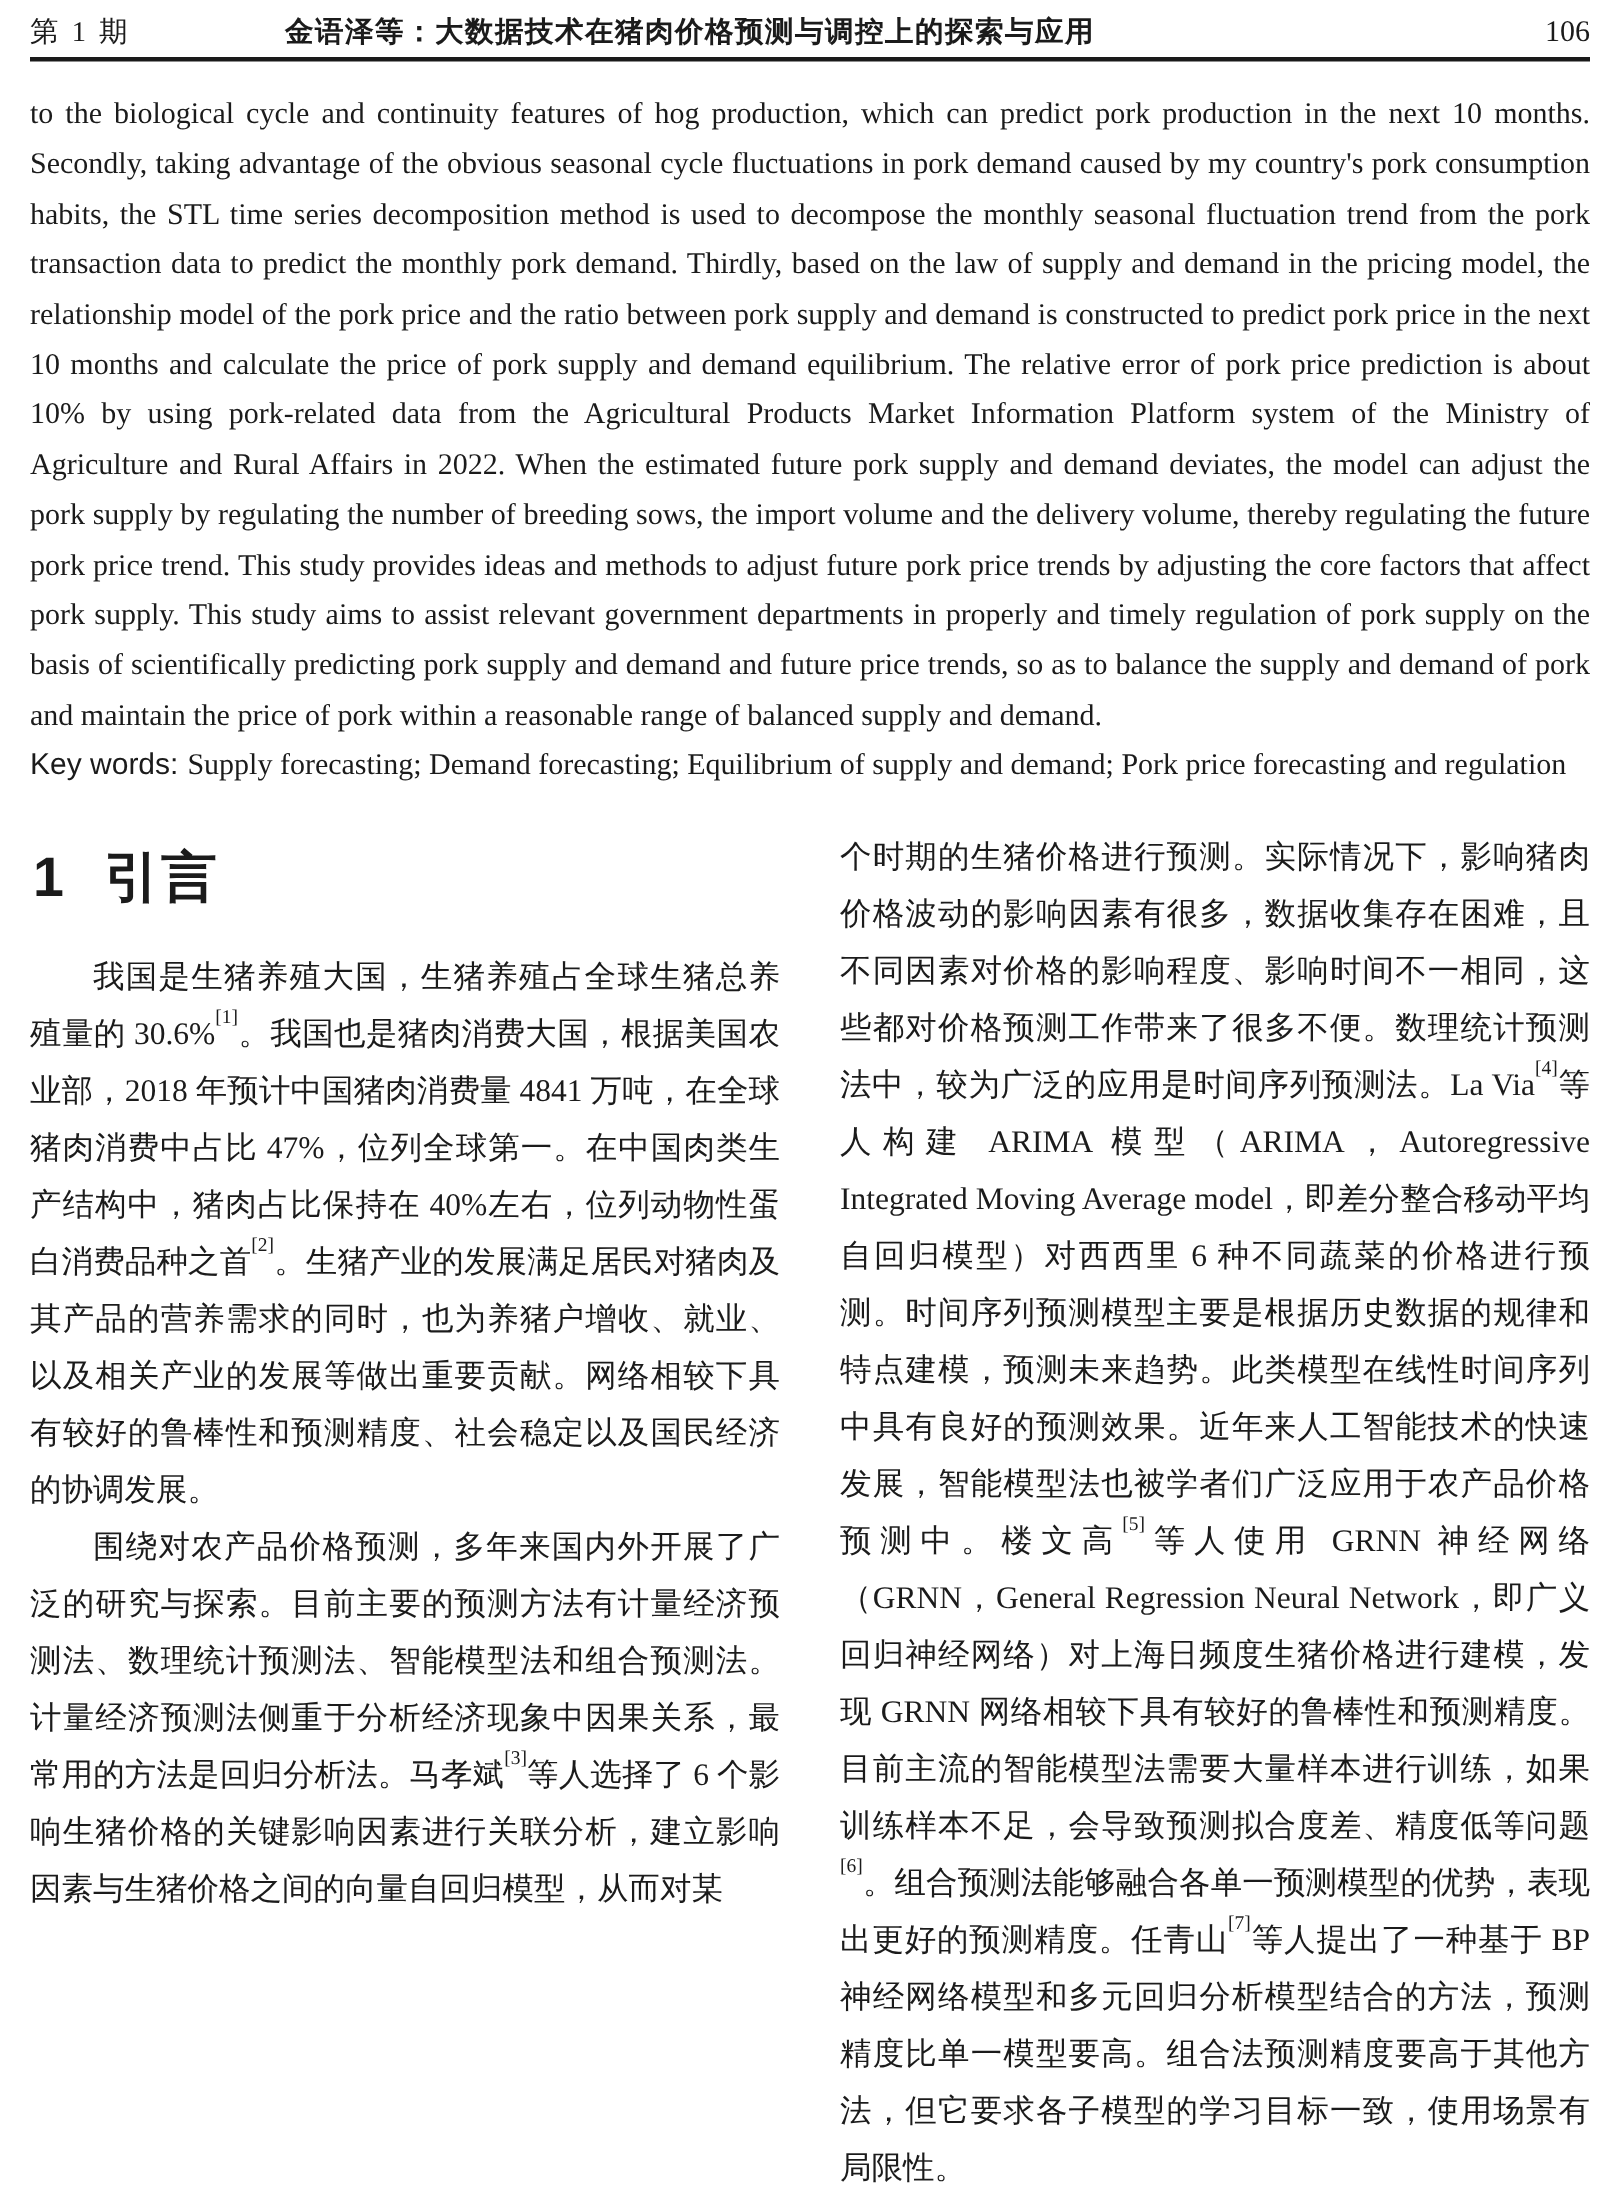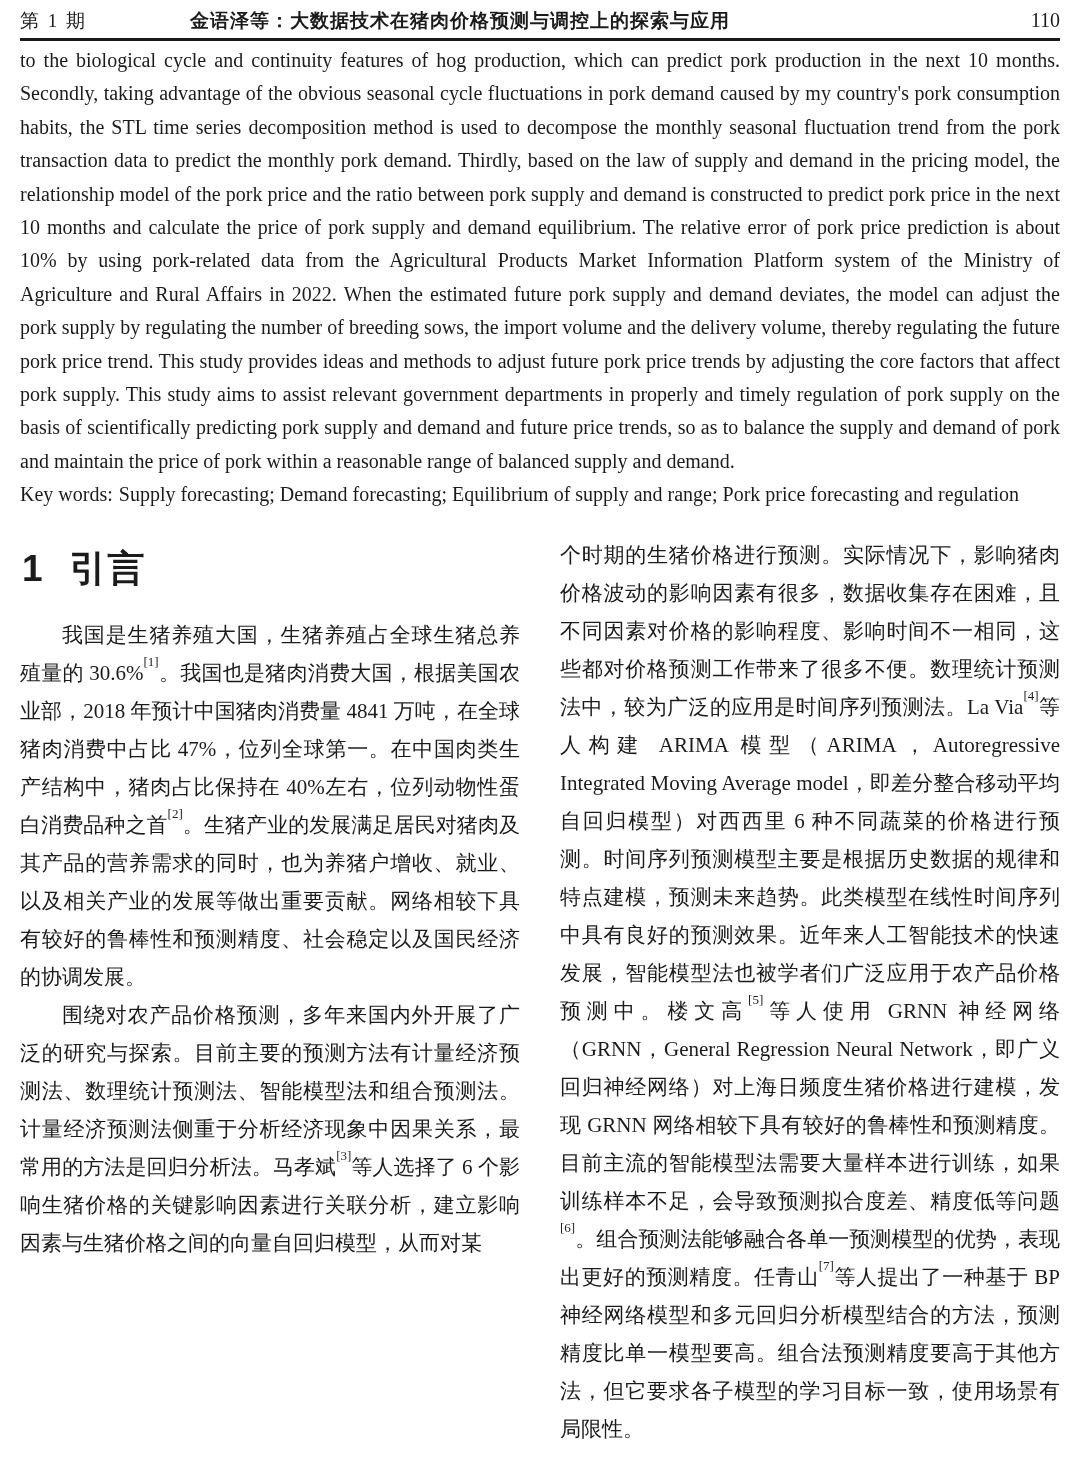--- a/index.html
+++ b/index.html
@@ -29,28 +29,28 @@
     font-family:"Liberation Sans", sans-serif;
     font-weight:700; font-size:19px; letter-spacing:1px;
     white-space:nowrap;
   }
   .hdr-page {
     width:170px; text-align:right; font-size:20px;
   }
   .rule { border-top:3px solid #1a1a1a; margin-top:4px; }
 
   
-  .abstract { margin-top:3px; }
+  .abstract { margin-top:19px; }
   .abs-text {
     font-size:20px; line-height:33.4px;
     text-align:justify;
   }
   .kw-line { font-size:20px; line-height:33.4px; }
   .kw-label {
-    font-family:Liberation Serif, serif;
+    font-family:Liberation Sans, sans-serif;
     margin-right:6px;
   }
 
   
   .cols {
     display:flex; gap:40px; margin-top:24px;
   }
   .col { flex:1; min-width:0; }
   .sec-h {
     font-family:"Liberation Sans", sans-serif;
@@ -71,27 +71,27 @@
   }
 </style>
 </head>
 <body>
 
 <div class="page">
 
   <header class="hdr">
     <span class="hdr-issue">第 1 期</span>
     <span class="hdr-title">金语泽等：大数据技术在猪肉价格预测与调控上的探索与应用</span>
-    <span class="hdr-page">110</span>
+    <span class="hdr-page">106</span>
   </header>
   <div class="rule"></div>
 
   <section class="abstract">
     <p class="abs-text">to the biological cycle and continuity features of hog production, which can predict pork production in the next 10 months. Secondly, taking advantage of the obvious seasonal cycle fluctuations in pork demand caused by my country's pork consumption habits, the STL time series decomposition method is used to decompose the monthly seasonal fluctuation trend from the pork transaction data to predict the monthly pork demand. Thirdly, based on the law of supply and demand in the pricing model, the relationship model of the pork price and the ratio between pork supply and demand is constructed to predict pork price in the next 10 months and calculate the price of pork supply and demand equilibrium. The relative error of pork price prediction is about 10% by using pork-related data from the Agricultural Products Market Information Platform system of the Ministry of Agriculture and Rural Affairs in 2022. When the estimated future pork supply and demand deviates, the model can adjust the pork supply by regulating the number of breeding sows, the import volume and the delivery volume, thereby regulating the future pork price trend. This study provides ideas and methods to adjust future pork price trends by adjusting the core factors that affect pork supply. This study aims to assist relevant government departments in properly and timely regulation of pork supply on the basis of scientifically predicting pork supply and demand and future price trends, so as to balance the supply and demand of pork and maintain the price of pork within a reasonable range of balanced supply and demand.</p>
-    <p class="kw-line"><span class="kw-label">Key words:</span><span>Supply forecasting; Demand forecasting; Equilibrium of supply and range; Pork price forecasting and regulation</span></p>
+    <p class="kw-line"><span class="kw-label">Key words:</span><span>Supply forecasting; Demand forecasting; Equilibrium of supply and demand; Pork price forecasting and regulation</span></p>
   </section>
 
   <div class="cols">
 
     <div class="col">
       <h2 class="sec-h"><span>1</span><span class="sec-title">引言</span></h2>
 
       <p class="body-p"><span>我国是生猪养殖大国，生猪养殖占全球生猪总养殖量的 30.6%</span><sup class="ref">[1]</sup><span>。我国也是猪肉消费大国，根据美国农业部，2018 年预计中国猪肉消费量 4841 万吨，在全球猪肉消费中占比 47%，位列全球第一。在中国肉类生产结构中，猪肉占比保持在 40%左右，位列动物性蛋白消费品种之首</span><sup class="ref">[2]</sup><span>。生猪产业的发展满足居民对猪肉及其产品的营养需求的同时，也为养猪户增收、就业、以及相关产业的发展等做出重要贡献。网络相较下具有较好的鲁棒性和预测精度、社会稳定以及国民经济的协调发展。</span></p>
 
 

